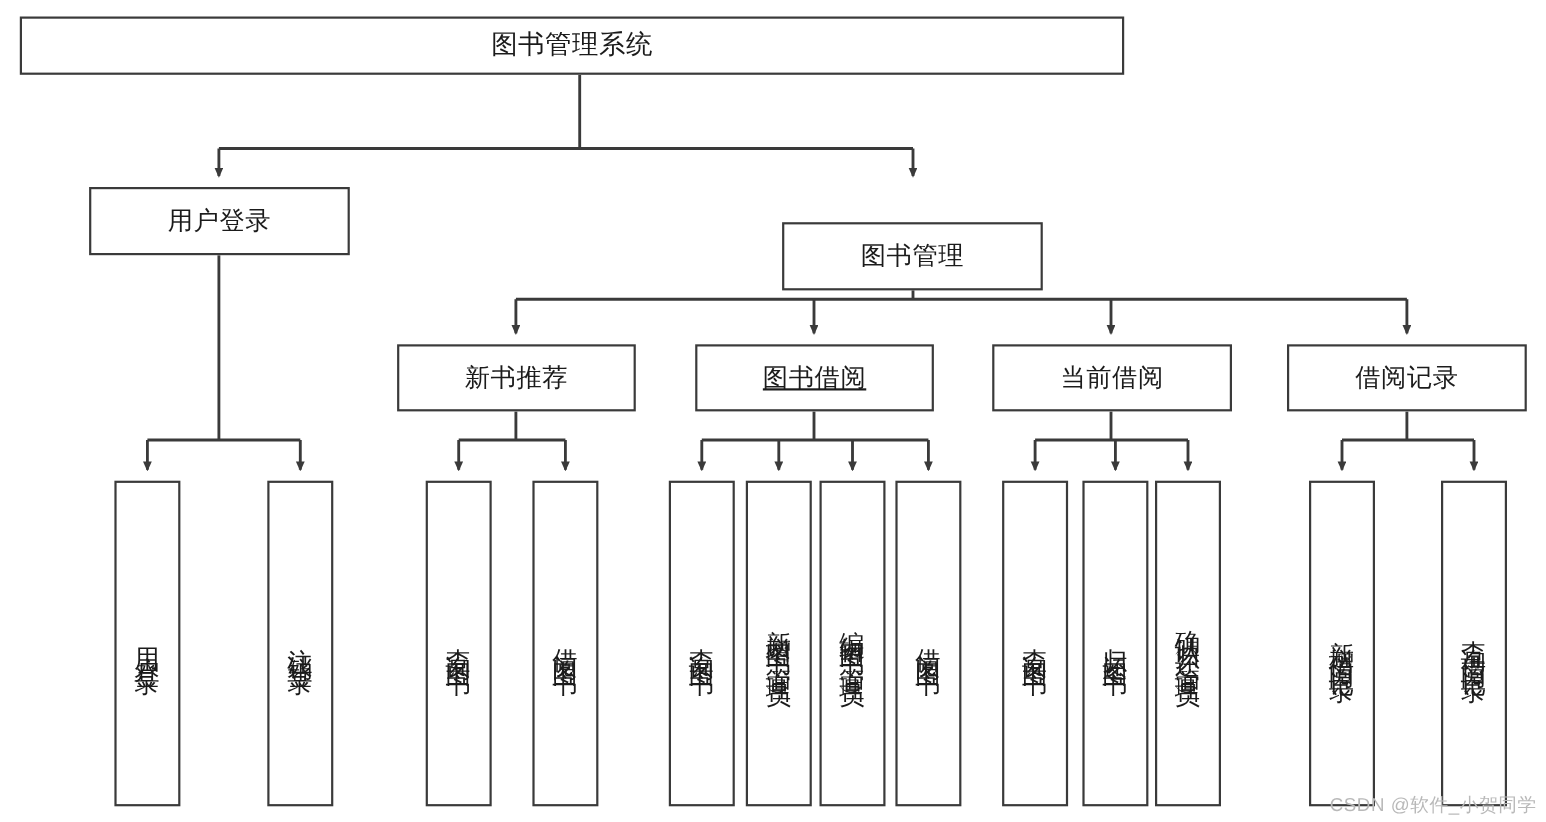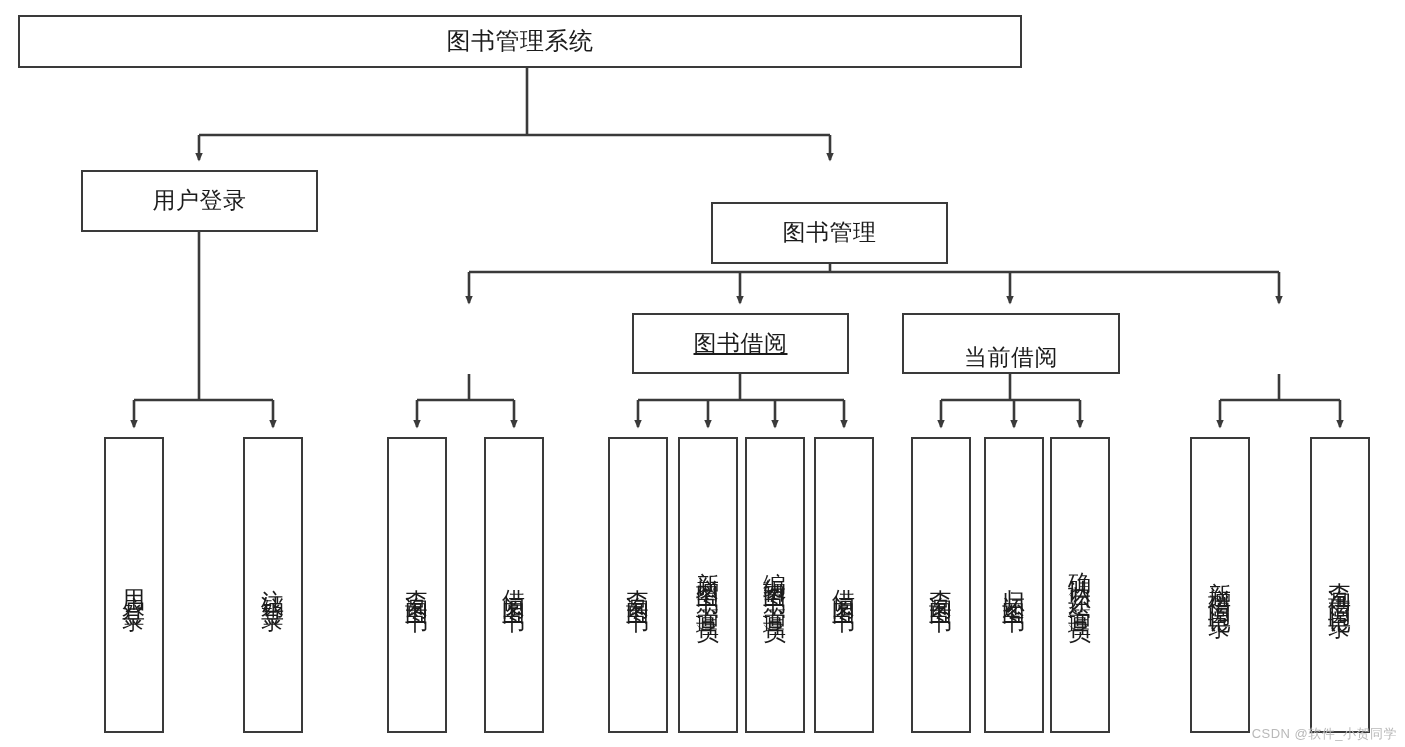--- a/index.html
+++ b/index.html
@@ -55,21 +55,21 @@
     letter-spacing: 7px;
     line-height: 1.05;
     white-space: nowrap;
     display: block;
     text-align: center;
   }
   .watermark {
     position: absolute;
     right: 8px;
     bottom: 4px;
-    font-size: 13px;
+    font-size: 17px;
     color: #b9b9b9;
     white-space: nowrap;
     letter-spacing: 0.5px;
   }
 </style>
 </head>
 <body>
 
 <div id="canvas" style="background: rgb(255, 255, 255);">
 
@@ -128,25 +128,31 @@
     <span>图书管理系统</span>
   </div>
 
   <div class="node h-node" id="node-l2-0" style="left: 81px; top: 170px; width: 237px; height: 62px; border-color: rgb(58, 58, 58); color: rgb(27, 27, 27); background: rgb(255, 255, 255);">
     <span>用户登录</span>
   </div>
   <div class="node h-node" id="node-l2-1" style="left: 711px; top: 170px; width: 237px; height: 62px; border-color: rgb(58, 58, 58); color: rgb(27, 27, 27); background: rgb(255, 255, 255); margin-top: 32px;">
     <span>图书管理</span>
   </div>
 
+  <div class="node h-node" id="node-l3-0" style="left: 361px; top: 313px; width: 217px; height: 61px; border-color: rgb(58, 58, 58); color: rgb(27, 27, 27); background: rgb(255, 255, 255);">
+    <span>新书推荐</span>
+  </div>
   <div class="node h-node" id="node-l3-1" style="left: 632px; top: 313px; width: 217px; height: 61px; border-color: rgb(58, 58, 58); color: rgb(27, 27, 27); background: rgb(255, 255, 255); text-decoration: underline;">
     <span>图书借阅</span>
   </div>
-  <div class="node h-node" id="node-l3-2" style="left: 902px; top: 313px; width: 218px; height: 61px; border-color: rgb(58, 58, 58); color: rgb(27, 27, 27); background: rgb(255, 255, 255); align-items: flex-end;">
+  <div class="node h-node" id="node-l3-2" style="left: 902px; top: 313px; width: 218px; height: 61px; border-color: rgb(58, 58, 58); color: rgb(27, 27, 27); background: rgb(255, 255, 255);">
     <span>当前借阅</span>
+  </div>
+  <div class="node h-node" id="node-l3-3" style="left: 1170px; top: 313px; width: 218px; height: 61px; border-color: rgb(58, 58, 58); color: rgb(27, 27, 27); background: rgb(255, 255, 255);">
+    <span>借阅记录</span>
   </div>
 
   <div class="node leaf" id="node-leaf-0" style="left: 104px; top: 437px; width: 60px; height: 296px; border-color: rgb(58, 58, 58); color: rgb(27, 27, 27); background: rgb(255, 255, 255);">
     <span class="vtext">用户登录</span>
   </div>
   <div class="node leaf" id="node-leaf-1" style="left: 243px; top: 437px; width: 60px; height: 296px; border-color: rgb(58, 58, 58); color: rgb(27, 27, 27); background: rgb(255, 255, 255);">
     <span class="vtext">注销登录</span>
   </div>
   <div class="node leaf" id="node-leaf-2" style="left: 387px; top: 437px; width: 60px; height: 296px; border-color: rgb(58, 58, 58); color: rgb(27, 27, 27); background: rgb(255, 255, 255);">
     <span class="vtext">查询图书</span>

